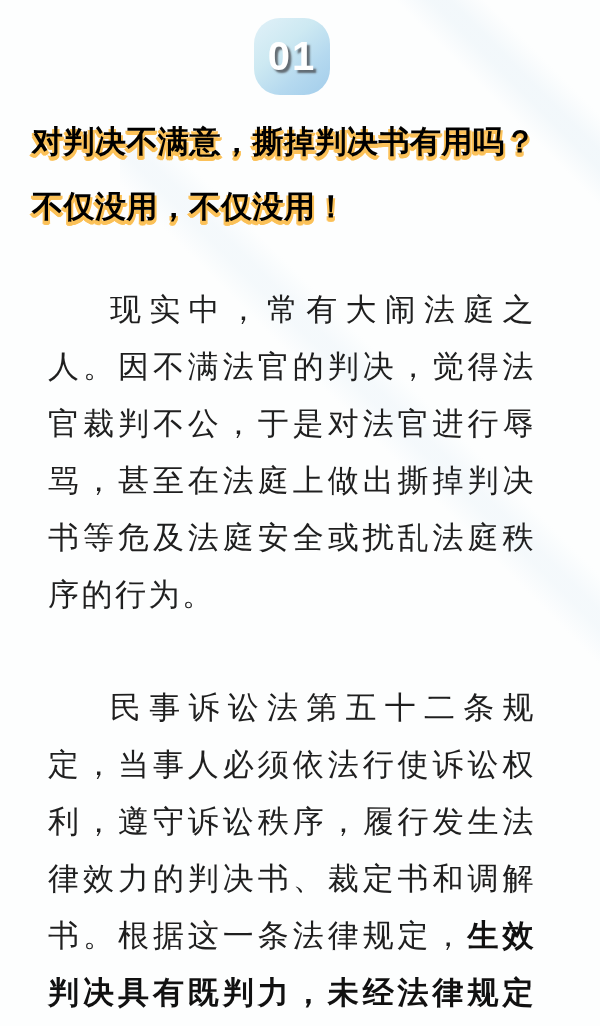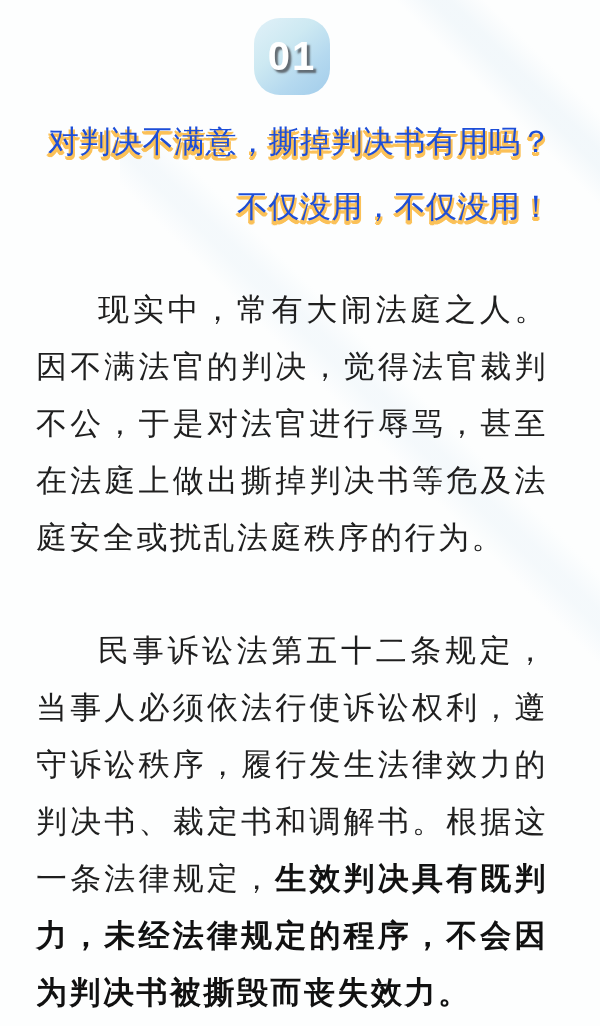--- a/index.html
+++ b/index.html
@@ -41,38 +41,38 @@
   }
   .badge-num {
     font-size: 40px;
     font-weight: 800;
     color: #ffffff;
     letter-spacing: 2px;
     text-shadow: 3px 3px 2px rgba(72,74,80,0.78);
   }
   .headline {
     margin: 14px 0 0 0;
-    text-align: right;
+    text-align: left;
     font-size: 31px;
-    font-weight: 400;
-    color: #1d4ed8;
+    font-weight: 700;
+    color: #000000;
     line-height: 65px;
     letter-spacing: 0.5px;
   }
   .headline-line {
     display: block;
     text-shadow:
       0 4px 0 #fbc158,
       2px 3px 0 #fbc158,
       -2px 3px 0 #fbc158,
       1px 4px 0 #fbc158,
       -1px 4px 0 #fbc158;
   }
   .body-para {
-    margin: 4px;
+    margin: 16px;
     font-size: 31px;
     line-height: 57px;
     letter-spacing: 2.5px;
     color: #1f1f1f;
     text-align: justify;
     text-indent: 2em;
   }
   .body-para.first {
     margin-top: 42px;
   }

